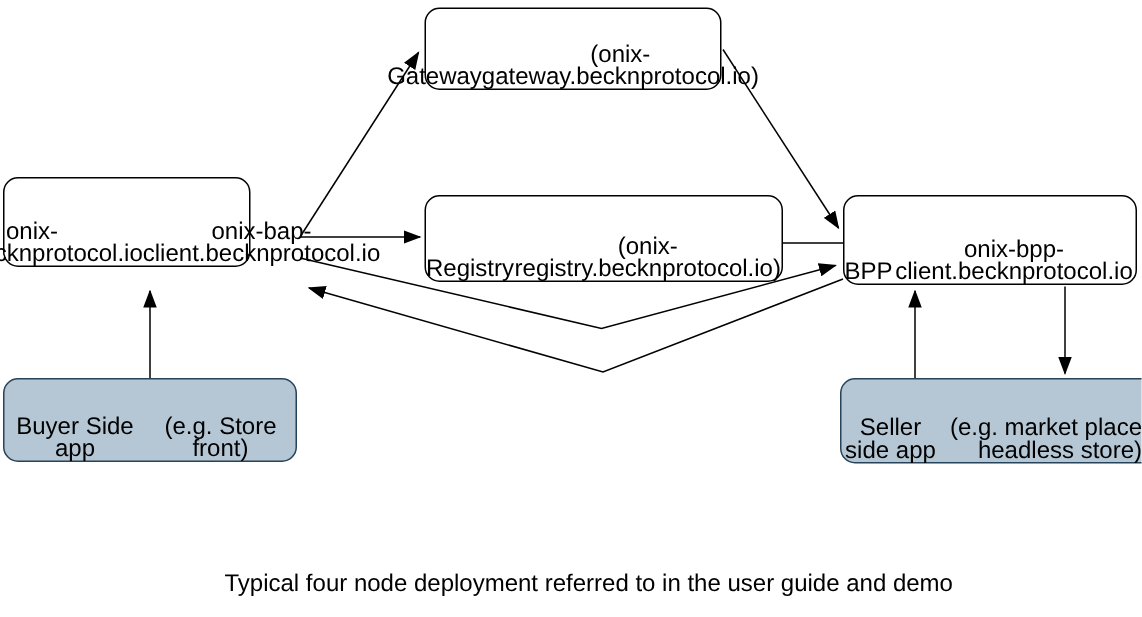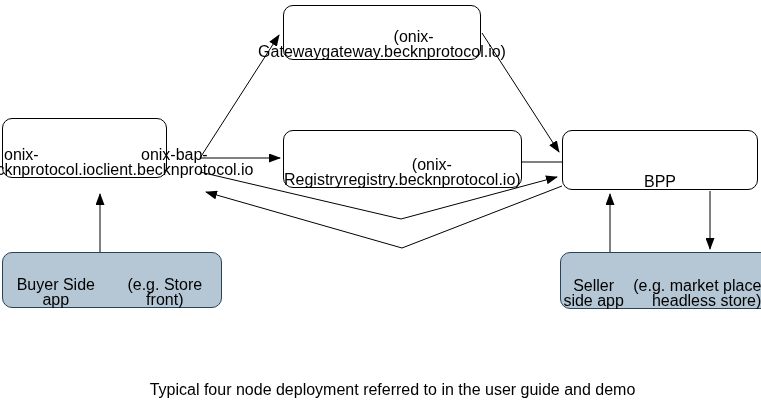--- a/index.html
+++ b/index.html
@@ -35,21 +35,21 @@
     border: 1px solid #000000;
   }
   .node-app {
     background: #b5c7d4;
     border: 1.5px solid #27435a;
   }
   #node-gateway  { left: 283px; top: 5px;   width: 198px; height: 55px; }
   #node-bap      { left: 2px;   top: 118px; width: 165px; height: 60px; }
   #node-registry { left: 283px; top: 130px; width: 239px; height: 58px; }
   #node-bpp      { left: 562px; top: 130px; width: 196px; height: 60px; }
-  #node-buyer    { left: 2px;   top: 252px; width: 220px; height: 56px; }
+  #node-buyer    { left: 2px;   top: 252px; width: 196px; height: 56px; }
   #node-seller   { left: 560px; top: 252px; width: 228px; height: 57px; }
   .edges {
     position: absolute;
     left: 0; top: 0;
     width: 761px;
     height: 411px;
     pointer-events: none;
   }
   .edge {
     stroke: #000000;
@@ -99,20 +99,21 @@
     <span>onix-bap-client.becknprotocol.io</span>
   </div>
 
   <div id="node-registry" class="node node-plain">
     <span>Registry</span>
     <span>(onix-registry.becknprotocol.io)</span>
   </div>
 
   <div id="node-bpp" class="node node-plain">
     <span>BPP</span>
+    <span>onix-bpp-client.becknprotocol.io</span>
   </div>
 
   <div id="node-buyer" class="node node-app">
     <span>Buyer Side app</span>
     <span>(e.g. Store front)</span>
   </div>
 
   <div id="node-seller" class="node node-app">
     <span>Seller side app</span>
     <span>(e.g. market place or headless store)</span>

